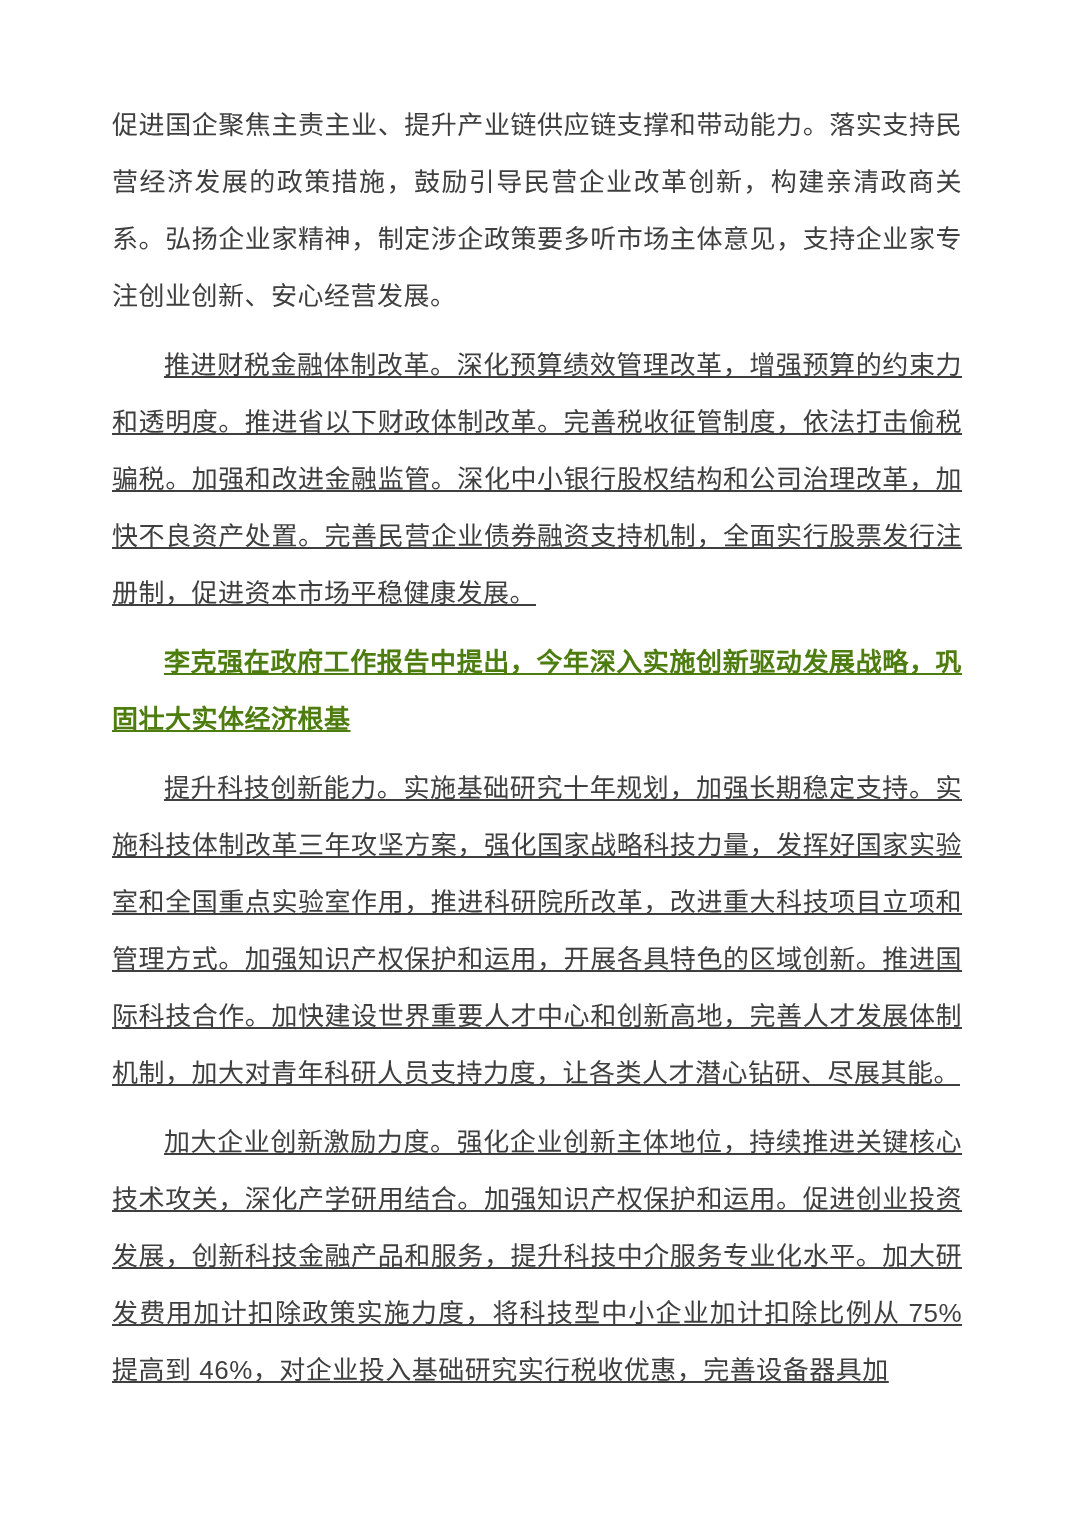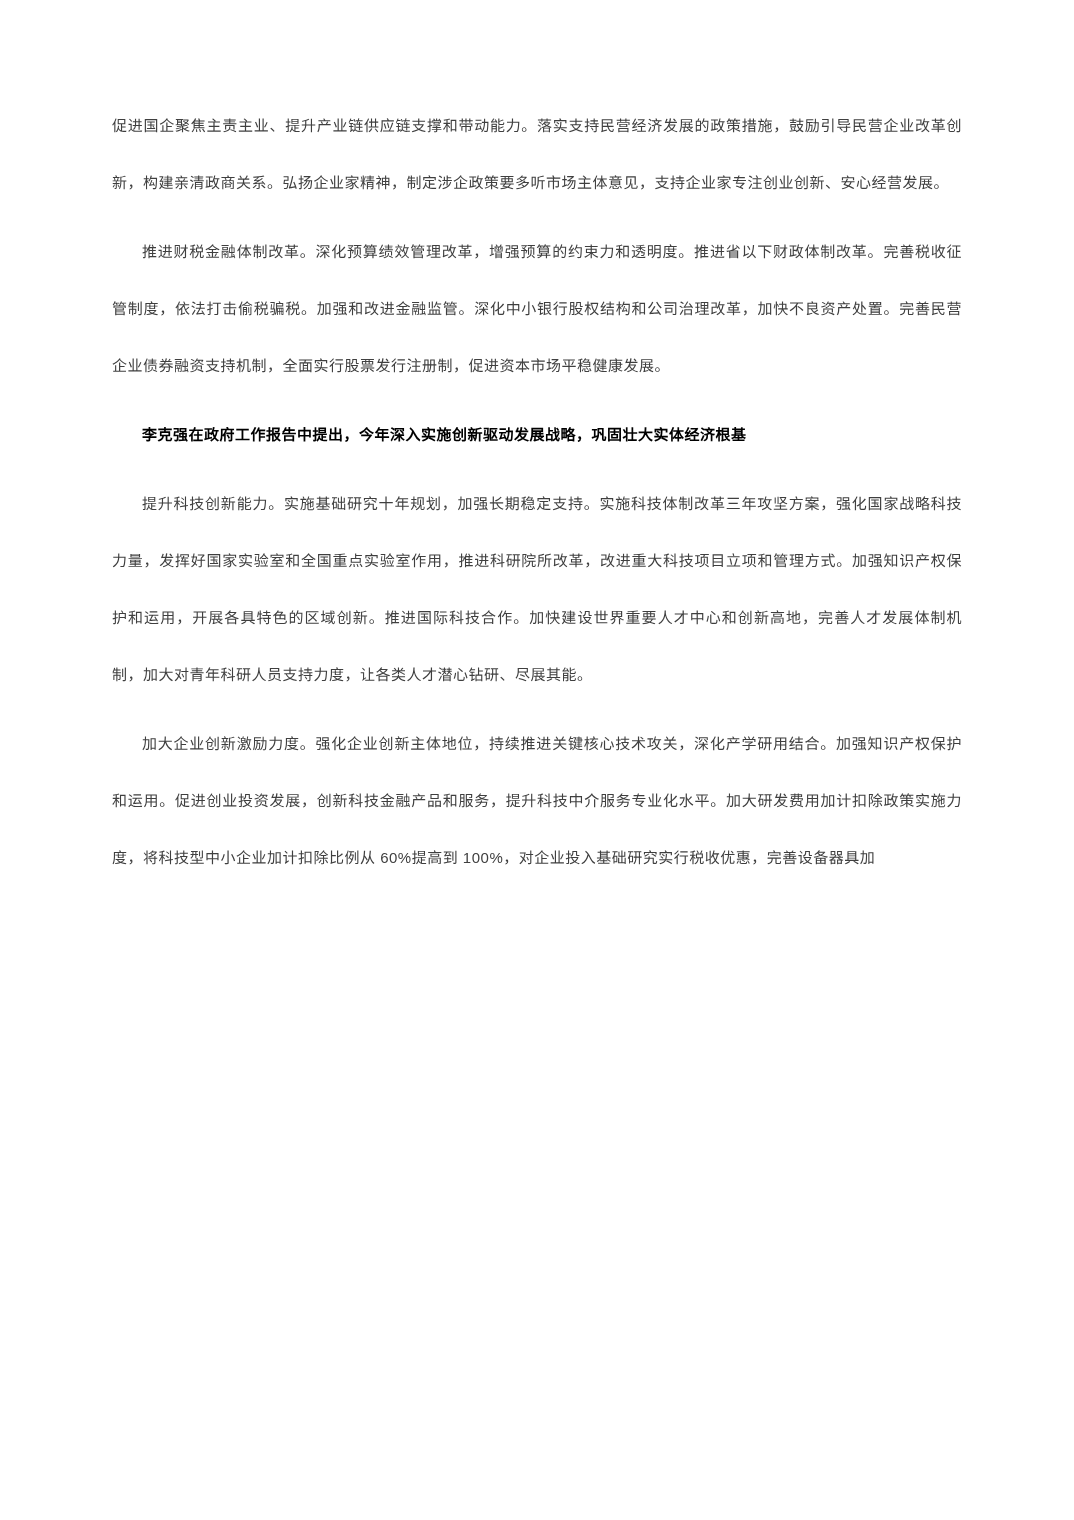--- a/index.html
+++ b/index.html
@@ -15,38 +15,39 @@
   }
   .page {
     box-sizing: border-box;
     width: 1074px;
     height: 1520px;
     padding: 97px 112px 0 112px;
     background: #ffffff;
   }
   .doc p {
     margin: 0 0 12px 0;
-    font-size: 15px;
+    font-size: 26px;
     line-height: 57px;
     color: #3f3f3f;
     text-align: justify;
     letter-spacing: 0.5px;
   }
   .doc p.indent {
     text-indent: 2em;
+    text-decoration: underline;
   }
   .doc p.heading {
     font-weight: bold;
-    color: #000000;
+    color: #4d7c0f;
   }
 </style>
 </head>
 <body>
 
 <div class="page">
   <div class="doc">
     <p class="body-para">促进国企聚焦主责主业、提升产业链供应链支撑和带动能力。落实支持民营经济发展的政策措施，鼓励引导民营企业改革创新，构建亲清政商关系。弘扬企业家精神，制定涉企政策要多听市场主体意见，支持企业家专注创业创新、安心经营发展。</p>
     <p class="body-para indent">推进财税金融体制改革。深化预算绩效管理改革，增强预算的约束力和透明度。推进省以下财政体制改革。完善税收征管制度，依法打击偷税骗税。加强和改进金融监管。深化中小银行股权结构和公司治理改革，加快不良资产处置。完善民营企业债券融资支持机制，全面实行股票发行注册制，促进资本市场平稳健康发展。</p>
     <p class="heading indent">李克强在政府工作报告中提出，今年深入实施创新驱动发展战略，巩固壮大实体经济根基</p>
     <p class="body-para indent">提升科技创新能力。实施基础研究十年规划，加强长期稳定支持。实施科技体制改革三年攻坚方案，强化国家战略科技力量，发挥好国家实验室和全国重点实验室作用，推进科研院所改革，改进重大科技项目立项和管理方式。加强知识产权保护和运用，开展各具特色的区域创新。推进国际科技合作。加快建设世界重要人才中心和创新高地，完善人才发展体制机制，加大对青年科研人员支持力度，让各类人才潜心钻研、尽展其能。</p>
-    <p class="body-para indent">加大企业创新激励力度。强化企业创新主体地位，持续推进关键核心技术攻关，深化产学研用结合。加强知识产权保护和运用。促进创业投资发展，创新科技金融产品和服务，提升科技中介服务专业化水平。加大研发费用加计扣除政策实施力度，将科技型中小企业加计扣除比例从 60%提高到 100%，对企业投入基础研究实行税收优惠，完善设备器具加</p>
+    <p class="body-para indent">加大企业创新激励力度。强化企业创新主体地位，持续推进关键核心技术攻关，深化产学研用结合。加强知识产权保护和运用。促进创业投资发展，创新科技金融产品和服务，提升科技中介服务专业化水平。加大研发费用加计扣除政策实施力度，将科技型中小企业加计扣除比例从 75%提高到 46%，对企业投入基础研究实行税收优惠，完善设备器具加</p>
   </div>
 </div>
 
 </body></html>

